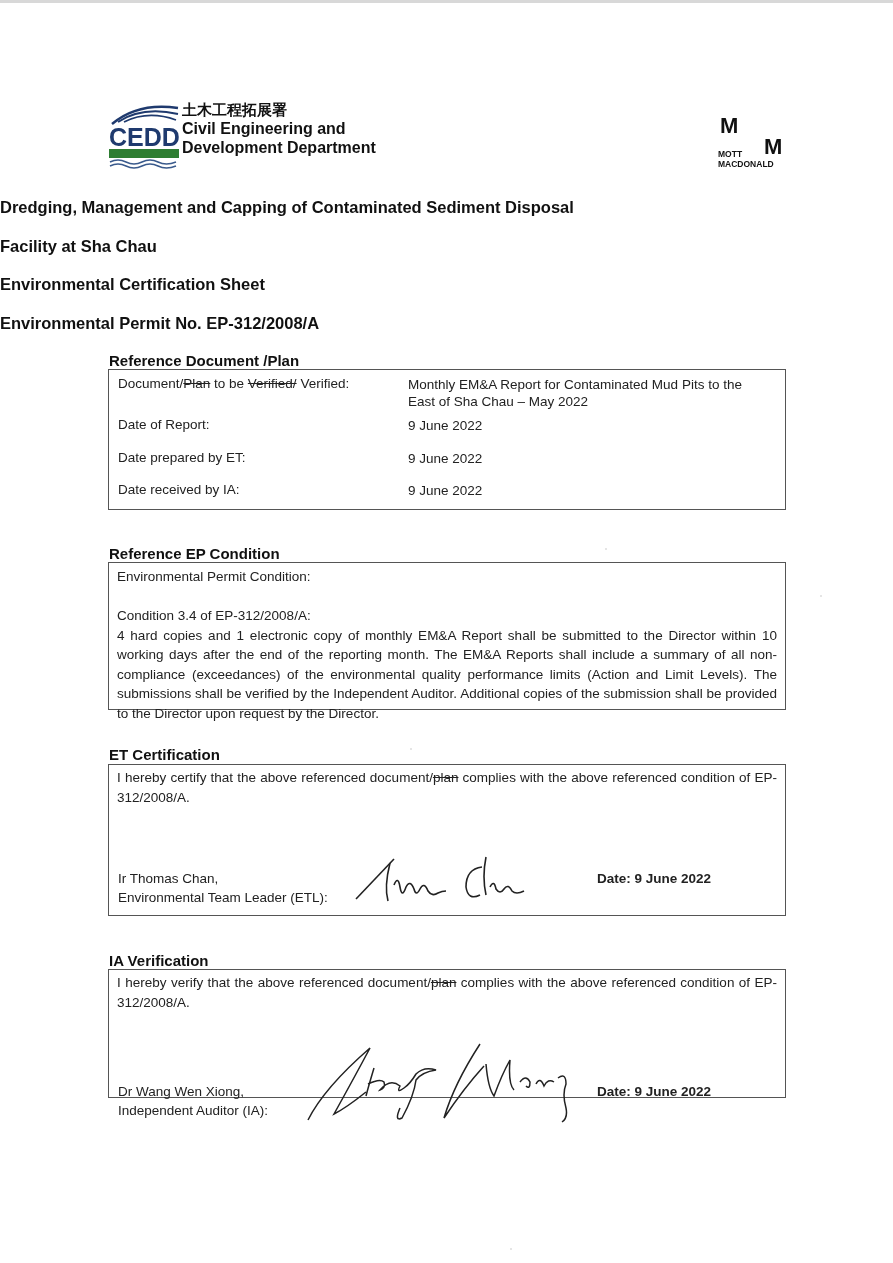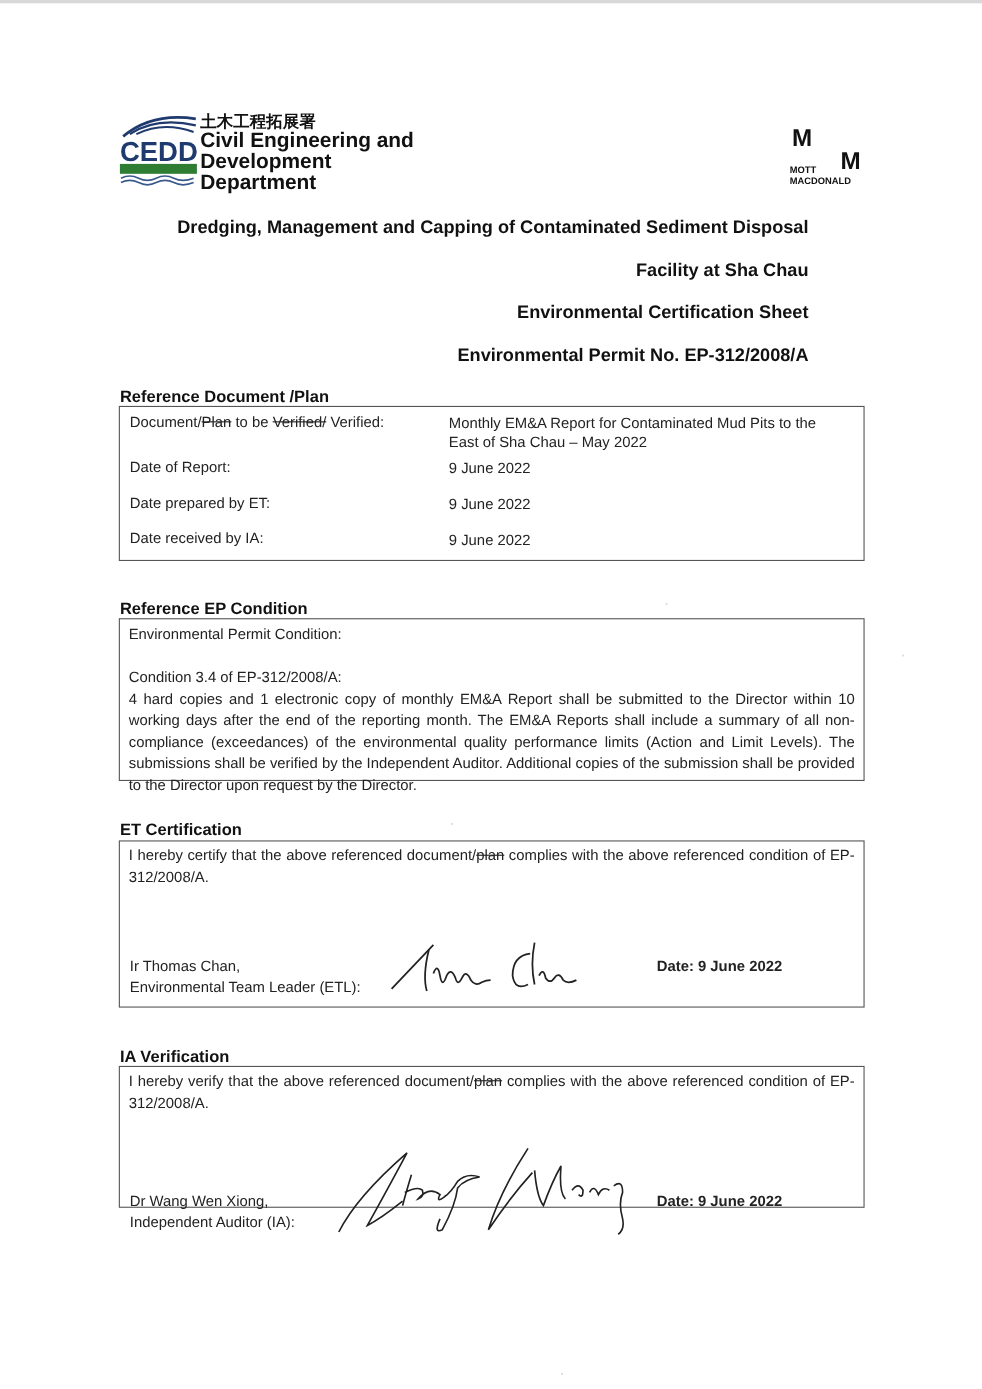--- a/index.html
+++ b/index.html
@@ -5,29 +5,29 @@
   html, body { margin: 0; padding: 0; background: #ffffff; }
   body { width: 893px; height: 1263px; position: relative; overflow: hidden;
          font-family: "Liberation Sans", sans-serif; color: #1a1a1a; }
   .page-edge { position: absolute; left: 0; top: 0; width: 893px; height: 3px; background: #d8d8d8; }
 
   
   .cedd-logo { position: absolute; left: 108px; top: 100px; width: 290px; height: 75px; }
   .cedd-mark { position: absolute; left: 0; top: 0; width: 72px; height: 72px; }
   .cedd-text { position: absolute; left: 74px; top: 0; }
   .cedd-chinese { font-family: "DejaVu Sans", sans-serif; font-size: 15px; font-weight: bold; color: #111; letter-spacing: 0px; line-height: 18px; margin-top: 1px; }
-  .cedd-en { font-size: 19px; font-weight: bold; color: #111; line-height: 19px; }
+  .cedd-en { font-size: 16px; font-weight: bold; color: #111; line-height: 19px; }
 
   .mott-logo { position: absolute; left: 718px; top: 113px; width: 75px; height: 60px; }
   .mott-m1 { position: absolute; left: 2px; top: 0; font-size: 22px; font-weight: bold; color: #111; }
   .mott-m2 { position: absolute; left: 46px; top: 21px; font-size: 22px; font-weight: bold; color: #111; }
   .mott-name { position: absolute; left: 0; top: 37px; font-size: 8.5px; font-weight: bold; line-height: 9.5px; color: #111; }
 
   
-  .title { position: absolute; left: 0; width: 735px; text-align: right; font-weight: bold; font-size: 16.5px; color: #111; }
+  .title { position: absolute; left: 0; width: 735px; text-align: left; font-weight: bold; font-size: 16.5px; color: #111; }
   .t1 { top: 198px; }
   .t2 { top: 237px; }
   .t3 { top: 275px; }
   .t4 { top: 314px; }
 
   
   .sec-head { position: absolute; left: 109px; font-size: 15px; font-weight: bold; color: #111; }
   .box { position: absolute; left: 108px; width: 678px; border: 1.5px solid #555; box-sizing: border-box; font-size: 13.5px; color: #222; }
 
   

